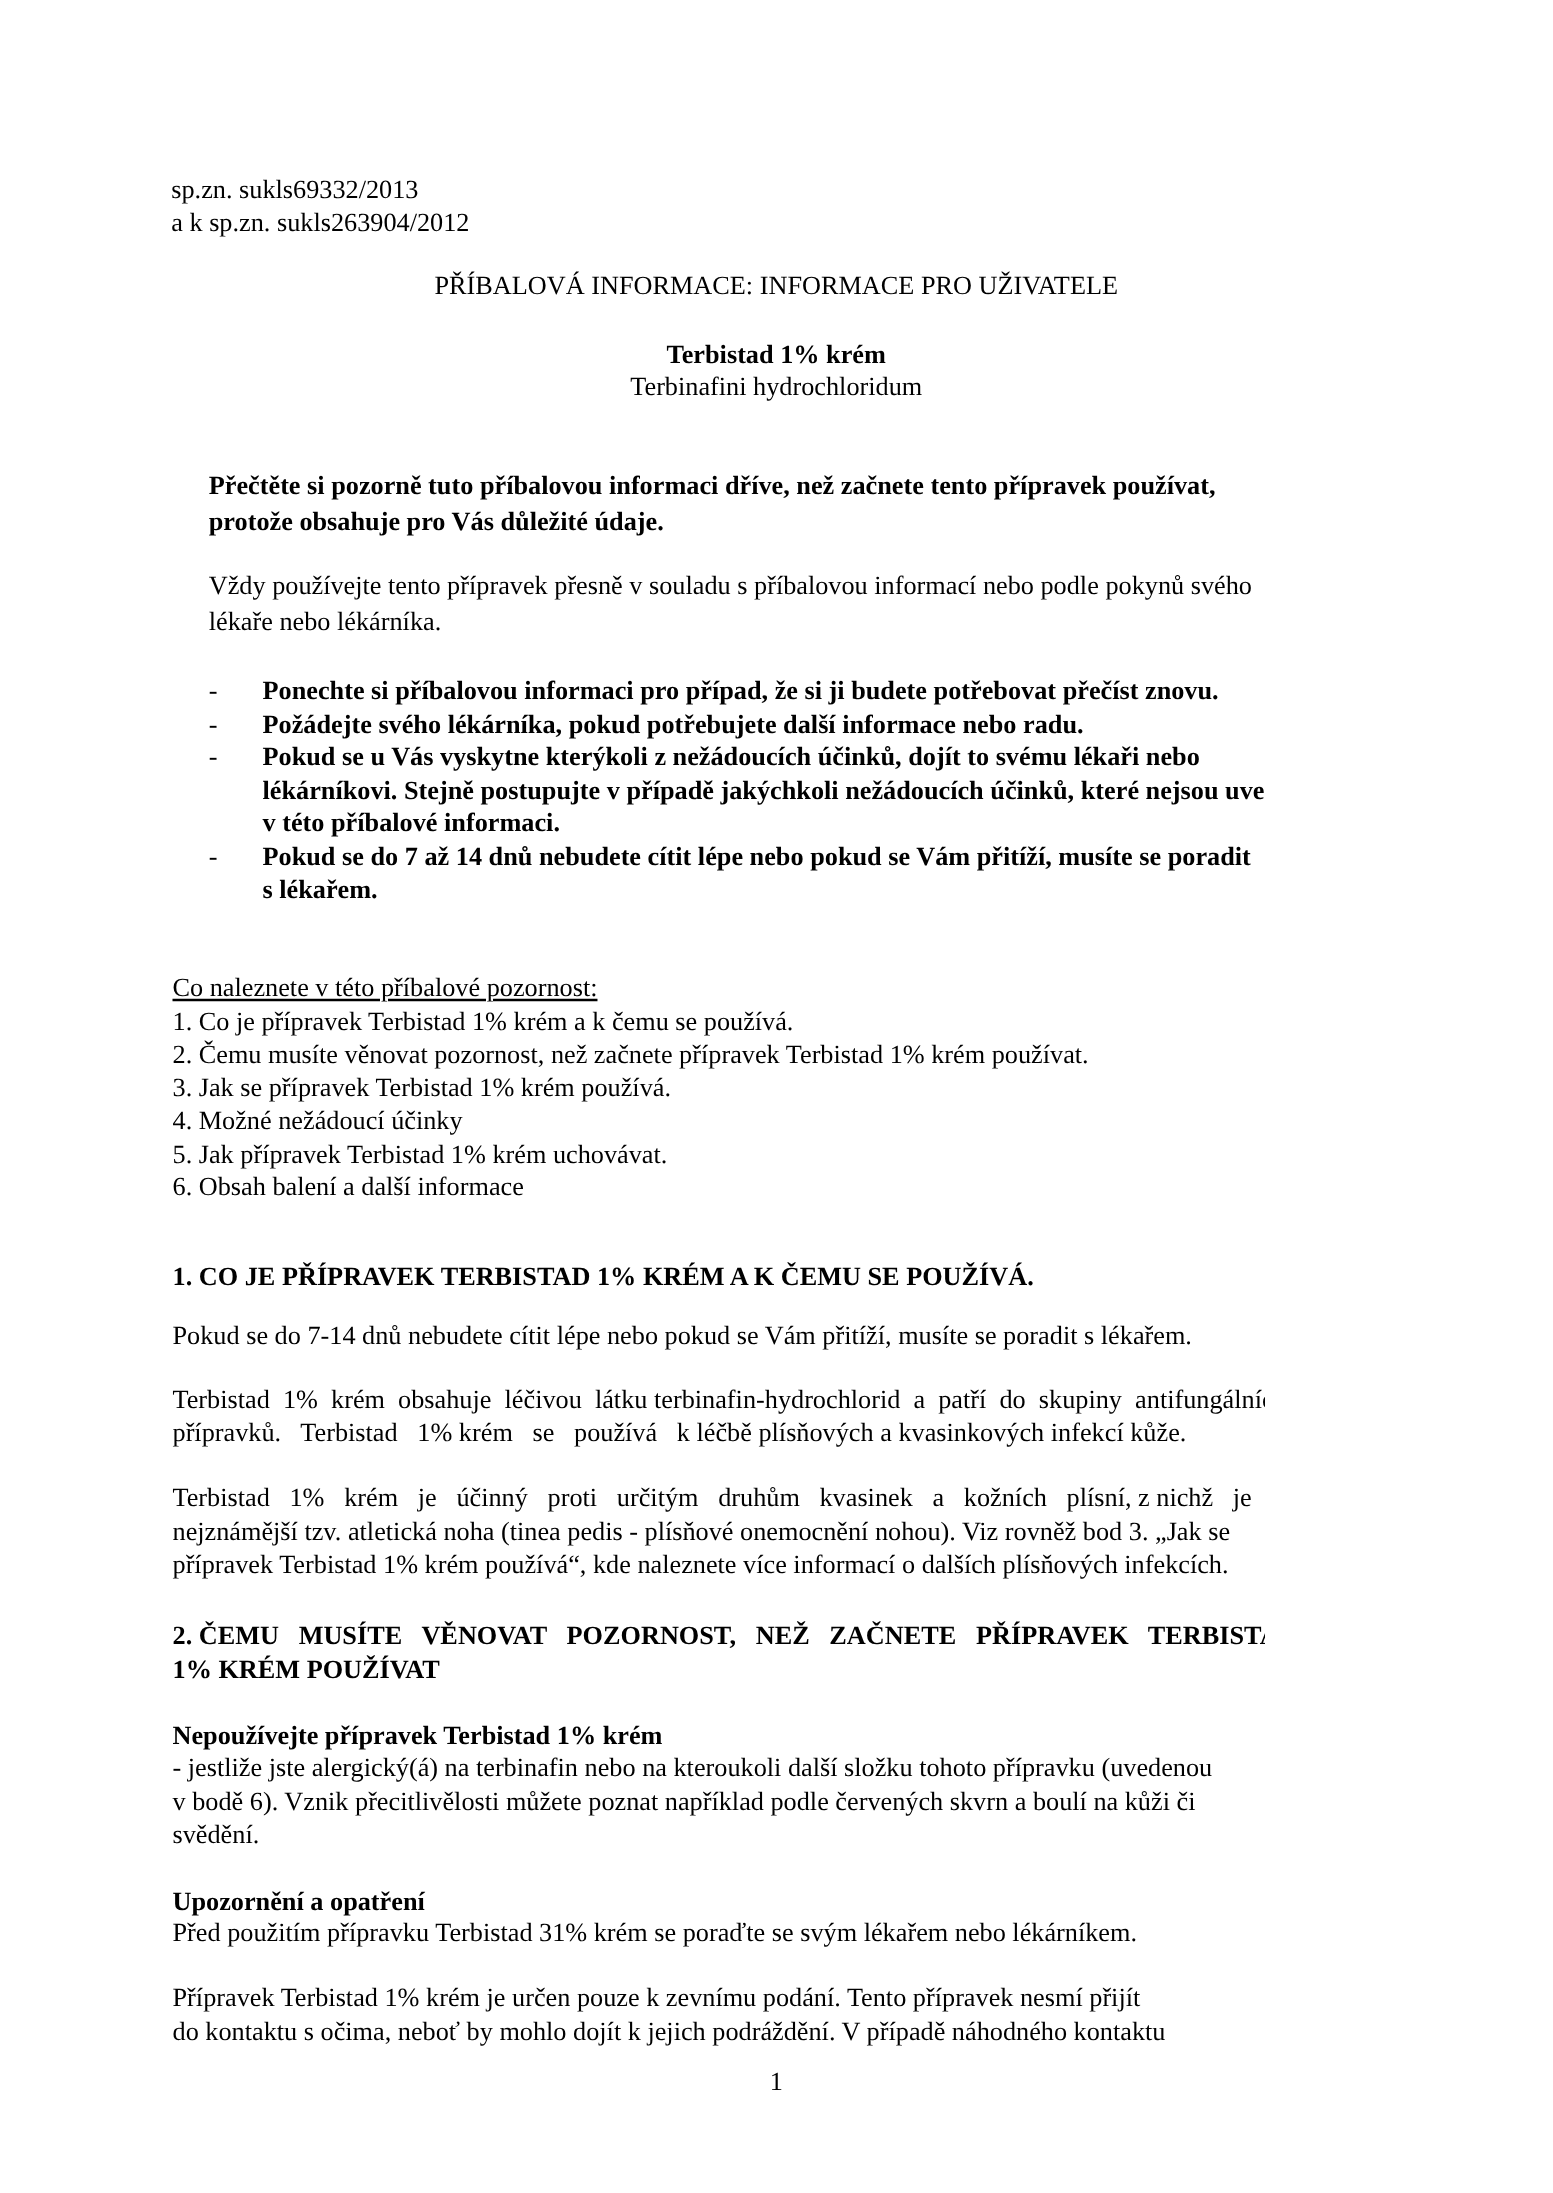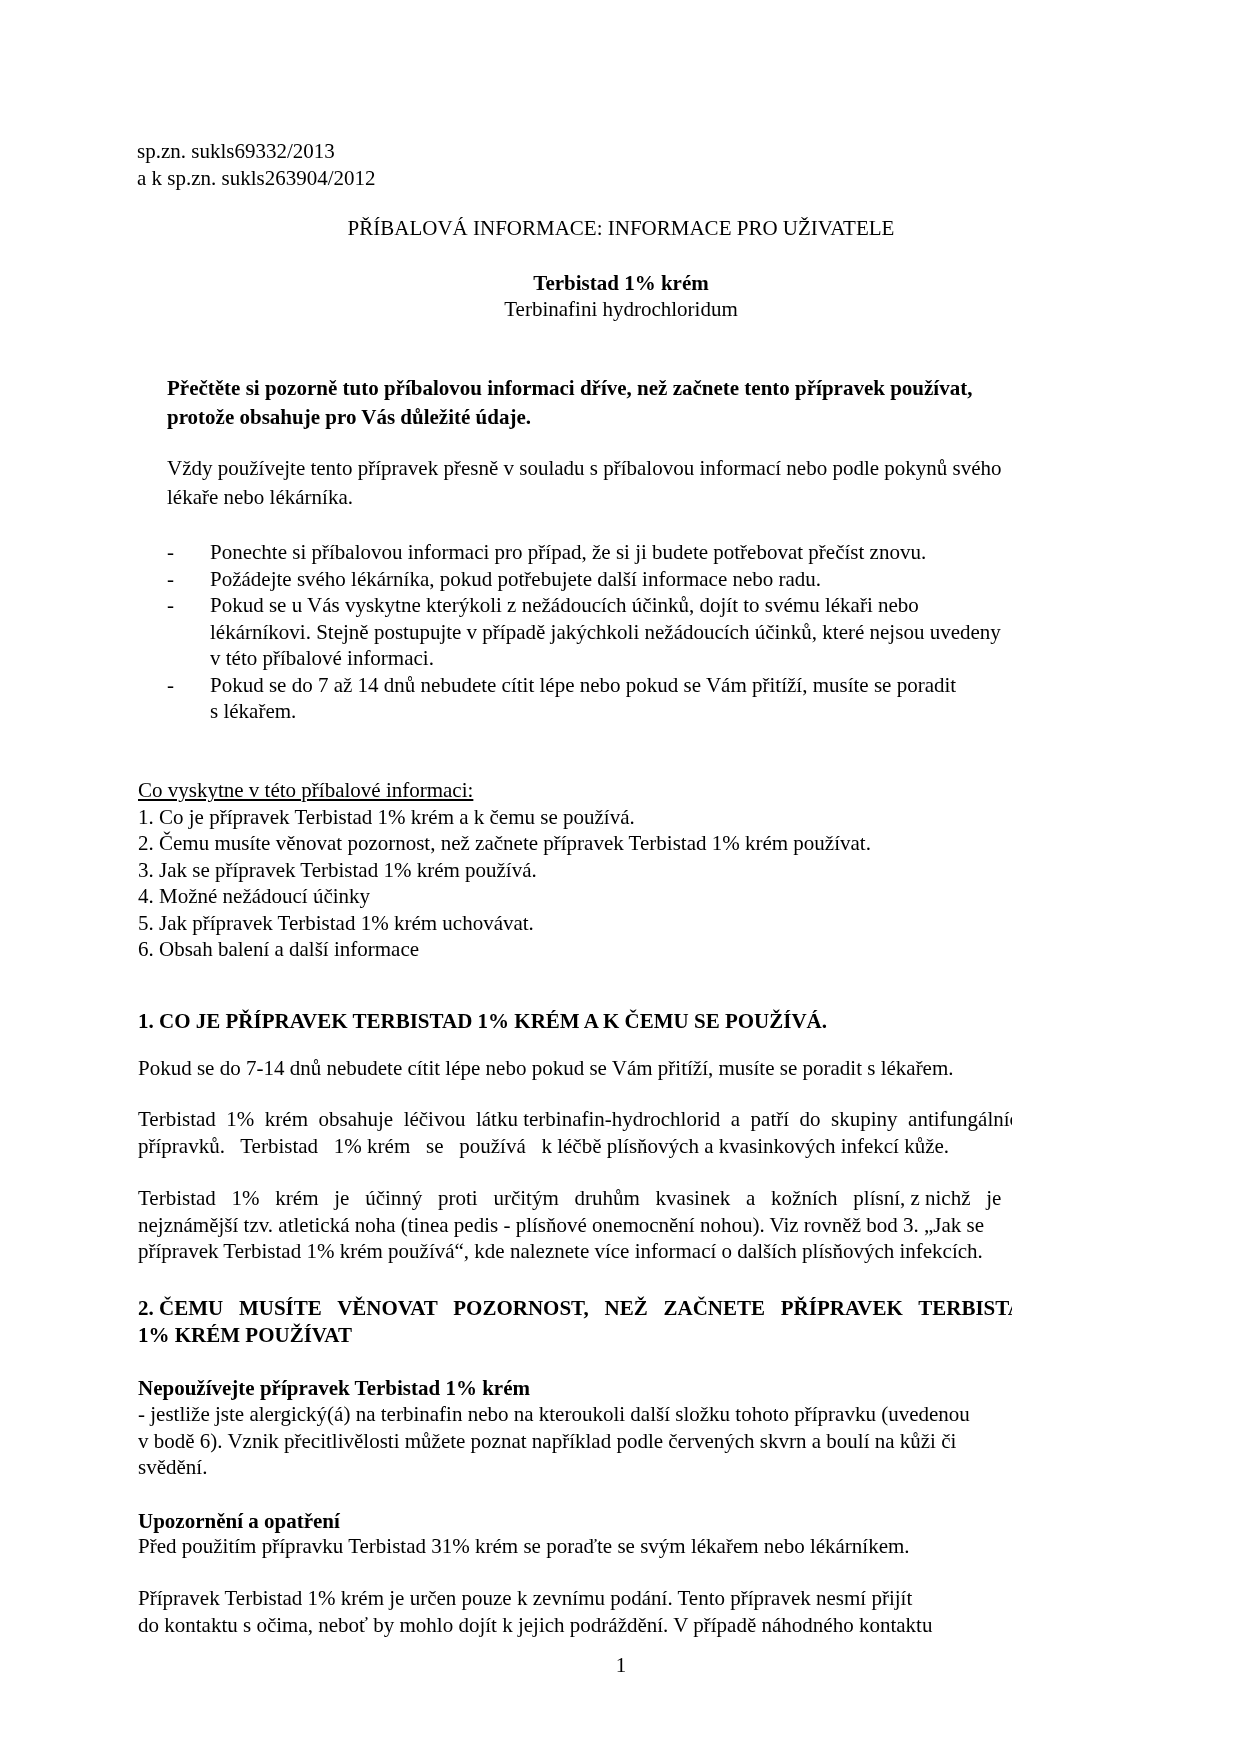--- a/index.html
+++ b/index.html
@@ -20,21 +20,21 @@
   }
   .abs { position: absolute; }
   .pre { white-space: pre; }
   .b   { font-weight: bold; }
   .u   { text-decoration: underline; }
   .ctr { left: 0; width: 1242px; text-align: center; }
   .lh29 { line-height: 29px; }
 
   .bullet-row { display: flex; }
   .bullet-dash { width: 43px; flex: 0 0 43px; }
-  .bullet-text { white-space: pre; }
+  .bullet-text { white-space: pre; font-weight: bold; }
 
   .toc-item { white-space: pre; }
 </style>
 </head>
 <body>
 
 <div id="page">
 
   <div class="abs pre" style="top:138px; left:137px;">sp.zn. sukls69332/2013
 a k sp.zn. sukls263904/2012</div>
@@ -67,21 +67,21 @@
 v této příbalové informaci.</span>
     </div>
     <div class="bullet-row">
       <span class="bullet-dash">-</span>
       <span class="bullet-text">Pokud se do 7 až 14 dnů nebudete cítit lépe nebo pokud se Vám přitíží, musíte se poradit
 s lékařem.</span>
     </div>
   </div>
 
   <div class="abs" style="top:777px; left:138px;">
-    <div class="u">Co vyskytne v této příbalové informaci:</div>
+    <div class="u">Co naleznete v této příbalové pozornost:</div>
     <div class="toc-item">1. Co je přípravek Terbistad 1% krém a k čemu se používá.</div>
     <div class="toc-item">2. Čemu musíte věnovat pozornost, než začnete přípravek Terbistad 1% krém používat.</div>
     <div class="toc-item">3. Jak se přípravek Terbistad 1% krém používá.</div>
     <div class="toc-item">4. Možné nežádoucí účinky</div>
     <div class="toc-item">5. Jak přípravek Terbistad 1% krém uchovávat.</div>
     <div class="toc-item">6. Obsah balení a další informace</div>
   </div>
 
   <div class="abs pre b" style="top:1008px; left:138px;">1. CO JE PŘÍPRAVEK TERBISTAD 1% KRÉM A K ČEMU SE POUŽÍVÁ.</div>
 

